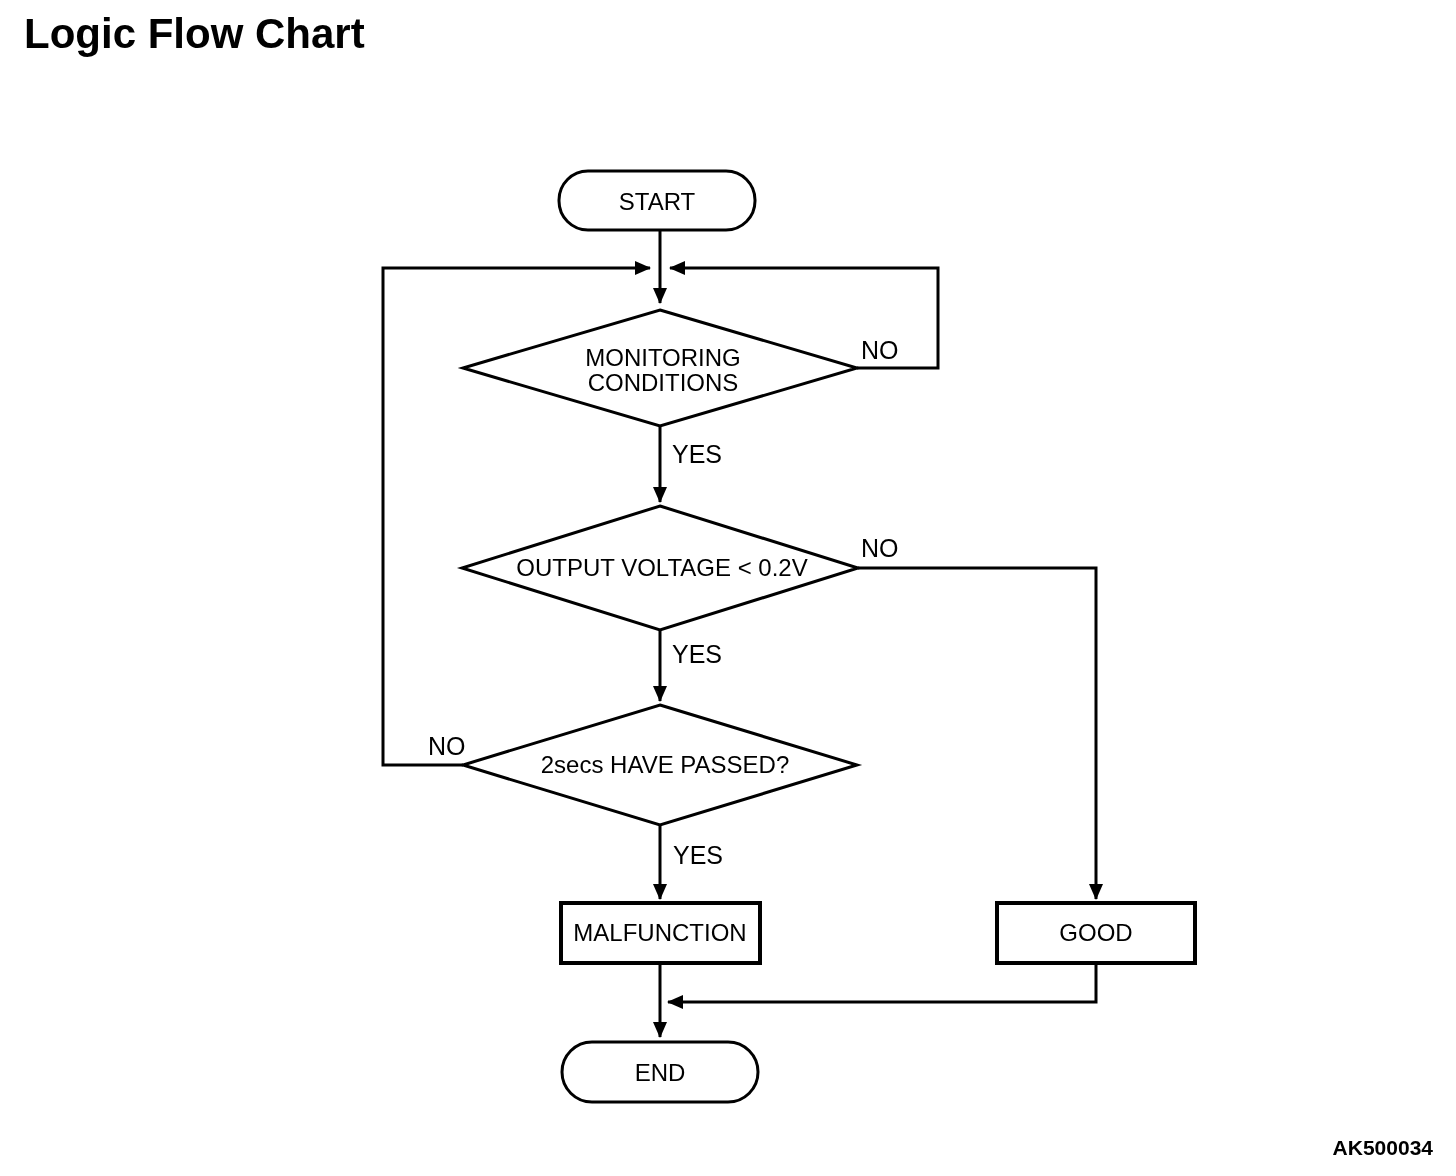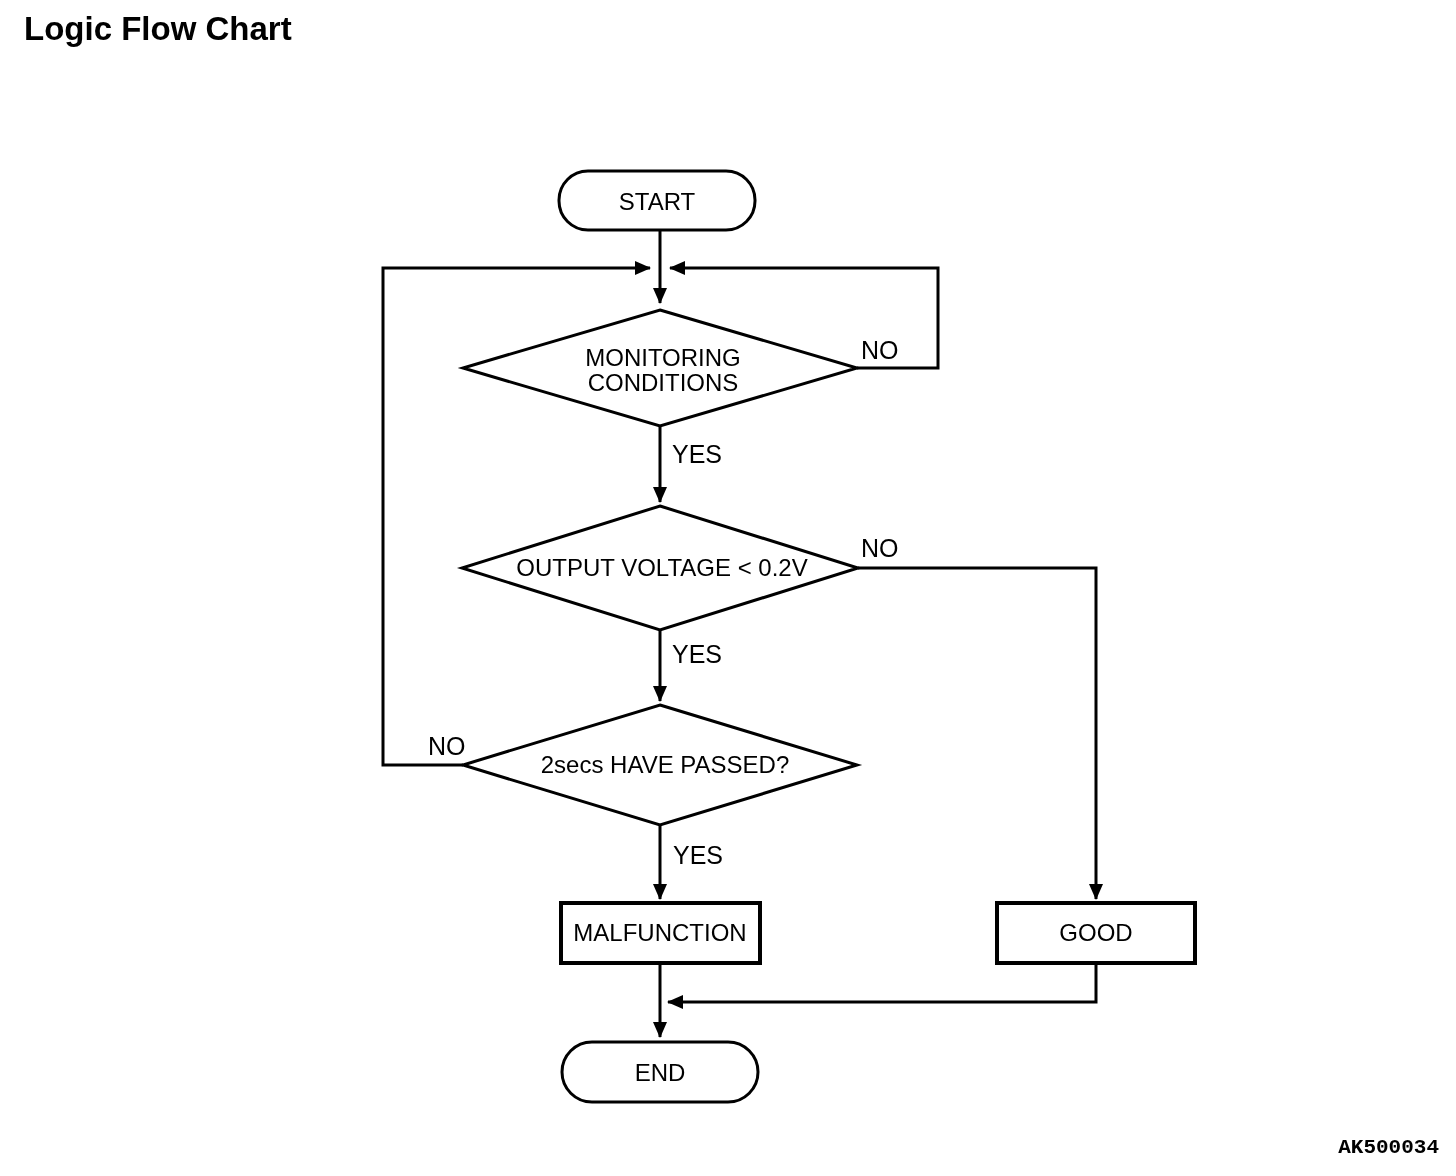--- a/index.html
+++ b/index.html
@@ -12,33 +12,32 @@
     width: 1456px;
     height: 1176px;
     background: #ffffff;
     font-family: "Liberation Sans", sans-serif;
     overflow: hidden;
   }
   #page-title {
     position: absolute;
     left: 24px;
     top: 10px;
-    font-size: 33px;
+    font-size: 42px;
     font-weight: bold;
     color: #000000;
     letter-spacing: 0px;
   }
   #figure-code {
     position: absolute;
-    right: 17px;
+    right: 23px;
     top: 1136px;
     font-size: 21px;
     font-weight: bold;
     color: #000000;
-    font-family: Liberation Mono, monospace;
   }
   svg#flowchart-canvas {
     position: absolute;
     left: 0;
     top: 0;
   }
   .node-shape {
     fill: #ffffff;
     stroke: #000000;
     stroke-width: 3;

